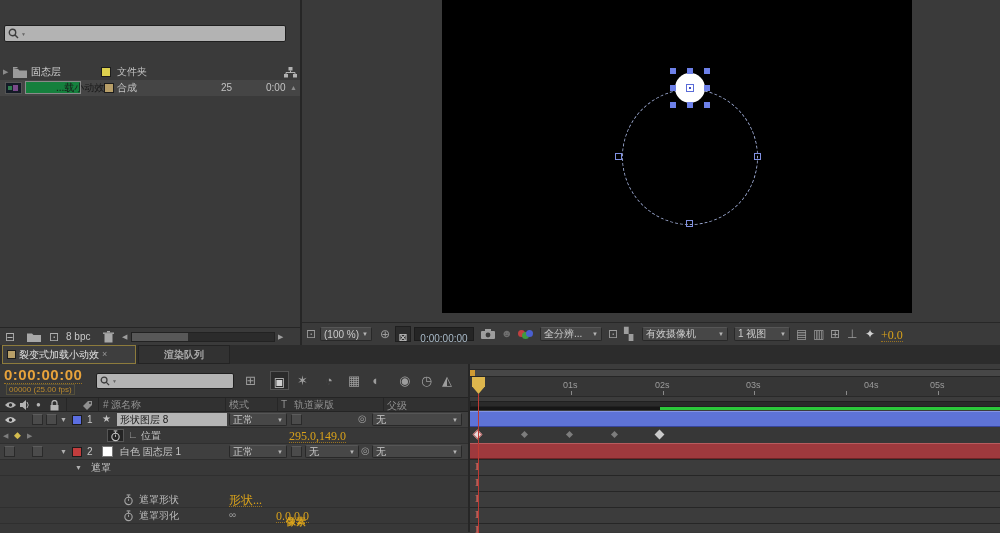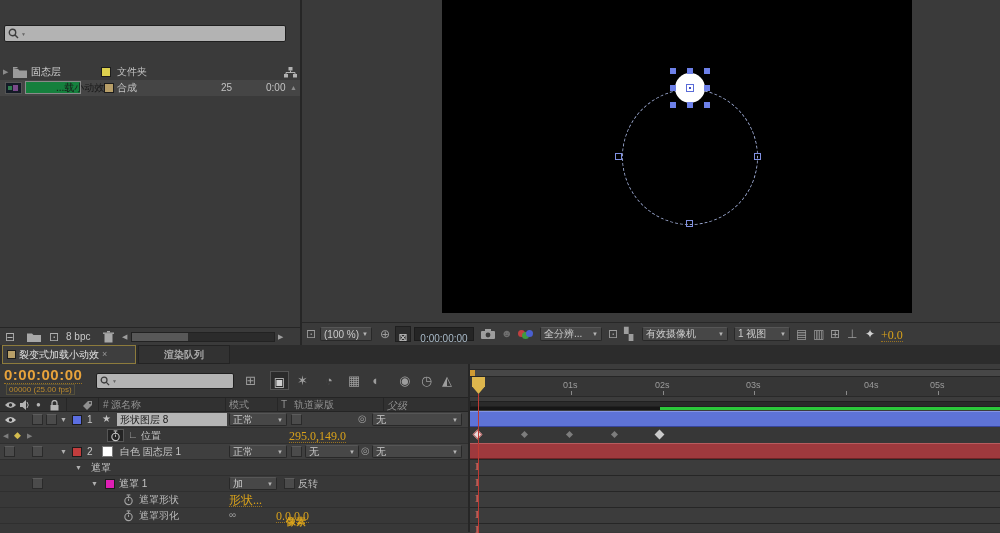--- a/index.html
+++ b/index.html
@@ -245,21 +245,21 @@
               <path d="M1 6 L6 1 L10 1 L10 5 L5 10 Z" fill="#8f8f8f"></path>
               <circle cx="8" cy="3" r="1" fill="#313131"></circle>
             </svg>
         </span>
         <span class="abs hdr" style="left:103px;top:1px;">#</span>
         <div class="abs sep" style="left:98px;top:0;width:1px;height:15px;"></div>
         <span class="abs hdr" style="left:111px;top:1px;">源名称</span>
         <span class="abs hdr" style="left:229px;top:1px;">模式</span>
         <span class="abs hdr" style="left:281px;top:1px;">T</span>
         <span class="abs hdr" style="left:294px;top:1px;">轨道蒙版</span>
-        <span class="abs hdr" style="left:387px;top:2px;font-style:italic;">父级</span>
+        <span class="abs hdr" style="left:387px;top:2px;">父级</span>
         <div class="abs sep" style="left:225px;top:0;width:1px;height:15px;"></div>
         <div class="abs sep" style="left:277px;top:0;width:1px;height:15px;"></div>
         <div class="abs sep" style="left:383px;top:0;width:1px;height:15px;"></div>
       </div>
 
       <div class="abs rowline" style="left:0;top:48px;width:468px;height:16px;background:#3f3f3f;">
         <span class="abs" style="left:4px;top:4px;">
           <svg width="13" height="8" viewBox="0 0 14 8">
               <path d="M1 4 Q7 -2.5 13 4 Q7 10.5 1 4Z" fill="#c5c5c5"></path>
               <circle cx="7" cy="4" r="1.8" fill="#2b2b2b"></circle>
@@ -325,32 +325,20 @@
           <span>无</span>
             <span class="cv">▼</span>
         </div>
       </div>
 
       <div class="abs rowline" style="left:0;top:96px;width:468px;height:16px;background:#383838;">
         <span class="abs gi" style="left:75px;top:4px;font-size:7px;color:#b0b0b0;">▼</span>
         <span class="abs t10" style="left:91px;top:2px;">遮罩</span>
       </div>
 
-      <div class="abs rowline" style="left:0;top:112px;width:468px;height:16px;background:#383838;">
-        <div class="abs cb" style="left:32px;top:2px;"></div>
-        <span class="abs gi" style="left:91px;top:4px;font-size:7px;color:#b0b0b0;">▼</span>
-        <div class="abs sw" style="left:105px;top:3px;background:#df1fb4;"></div>
-        <span class="abs t10" style="left:119px;top:2px;">遮罩 1</span>
-        <div class="abs dd" style="left:229px;top:1px;width:48px;height:13px;">
-          <span>加</span>
-            <span class="cv">▼</span>
-        </div>
-        <div class="abs cb" style="left:284px;top:2px;"></div>
-        <span class="abs t10" style="left:298px;top:2px;color:#bbbbbb;">反转</span>
-      </div>
 
       <div class="abs rowline" style="left:0;top:128px;width:468px;height:16px;background:#383838;">
         <span class="abs" style="left:123px;top:2px;">
           <svg width="11" height="12" viewBox="0 0 12 13">
               <circle cx="6" cy="7.5" r="4" fill="none" stroke="#a5a5a5" stroke-width="1.2"></circle>
               <line x1="6" y1="3.5" x2="6" y2="1.5" stroke="#a5a5a5" stroke-width="1.2"></line>
               <line x1="4" y1="1" x2="8" y2="1" stroke="#a5a5a5" stroke-width="1.2"></line>
               <line x1="6" y1="7.5" x2="6" y2="5" stroke="#a5a5a5"></line>
             </svg>
         </span>

